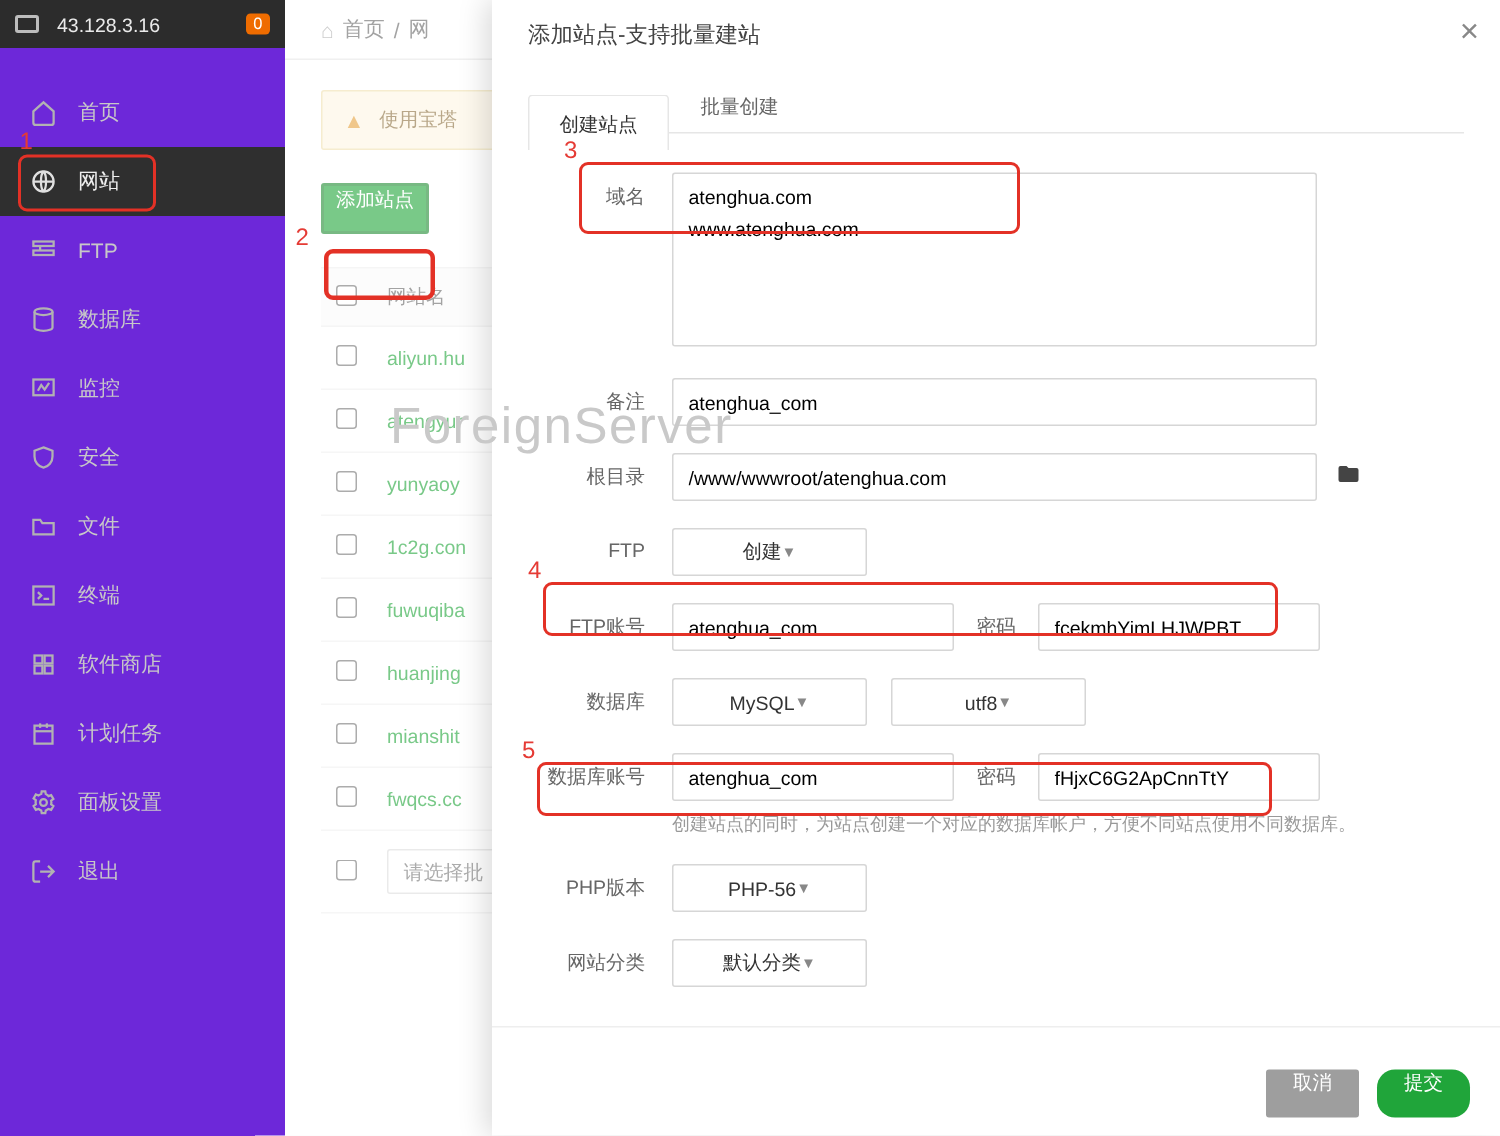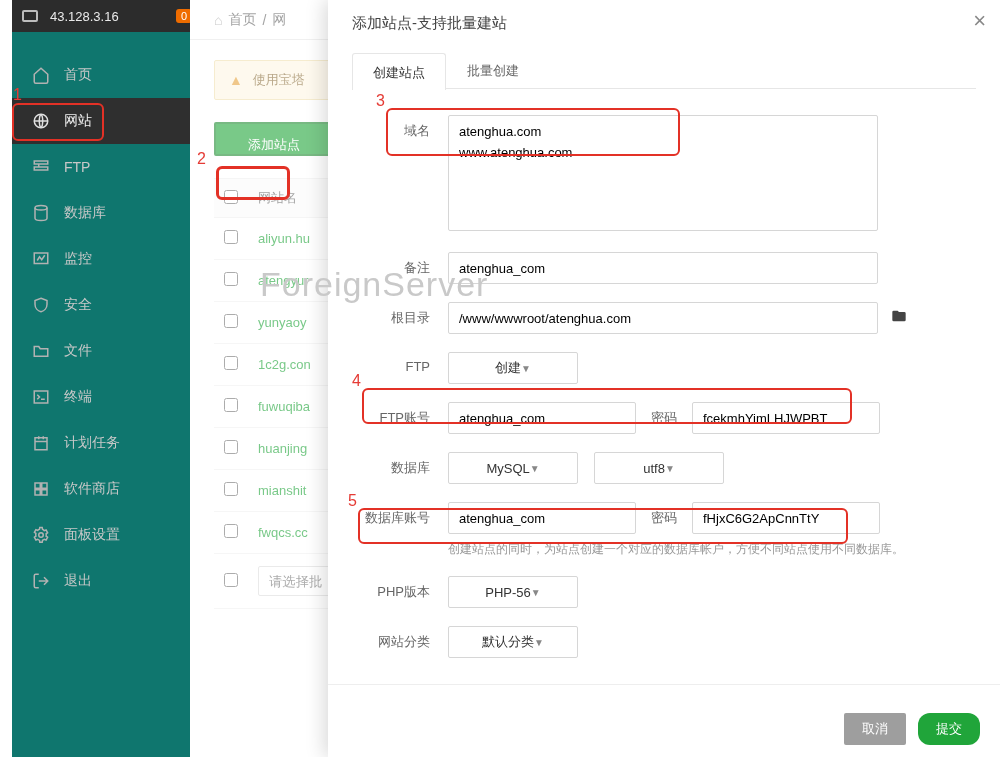--- a/index.html
+++ b/index.html
@@ -1,73 +1,73 @@
 <!DOCTYPE html>
 <html><head>
 <meta charset="utf-8">
 <style>
   * { box-sizing: border-box; margin: 0; padding: 0; }
   html, body { width: 1000px; height: 757px; font-family: "Microsoft YaHei", Arial, sans-serif; font-size: 13px; color: #333; background:#fff; overflow:hidden; }
   
-  .sidebar { position:absolute; left:12px; top:0; width:190px; height:757px; background:#0f766e; color:#c9c9c9; }
+  .sidebar { position:absolute; left:0; top:0; width:190px; height:757px; background:#6d28d9; color:#c9c9c9; }
   .sidebar-top { height:32px; background:#2c2c2c; display:flex; align-items:center; padding:0 10px; gap:8px; }
   .monitor-ico { width:16px; height:12px; border:2px solid #bdbdbd; border-radius:2px; margin-right:4px; }
   .sidebar-top .ip { color:#eaeaea; font-size:13px; }
   .sidebar-top .badge { margin-left:auto; background:#ef6c00; color:#fff; font-size:11px; border-radius:3px; padding:1px 5px; }
   .nav { padding-top:20px; }
   .nav-item { display:flex; align-items:center; gap:14px; height:46px; padding:0 20px; cursor:pointer; font-size:14px; color:#c8c8c8; }
   .nav-item.active { background:#2f2f2f; color:#eee; }
   .nav-item .ico { width:18px; height:18px; display:inline-block; color:#b2b2b2; }
   .nav-item.active .ico { color:#e0e0e0; }
   
   .main { position:absolute; left:190px; top:0; right:0; height:757px; background:#f5f5f5; }
   .breadcrumb { height:40px; display:flex; align-items:center; padding:0 24px; gap:6px; color:#666; font-size:14px; border-bottom:1px solid #e6e6e6; background:#fff; }
   .breadcrumb .home-ico { color:#aaa; font-size:14px; }
   .main-body { padding:20px 24px; background:#fff; height:calc(100% - 40px); position:relative; }
   .warn-bar { display:flex; align-items:center; gap:10px; border:1px solid #f0e0b0; background:#fdf6e3; color:#8a6d3b; padding:10px 14px; border-radius:2px; font-size:13px; }
   .warn-bar .warn-ico { color:#e6a23c; font-size:14px; }
-  .add-btn { margin-top:22px; display:inline-flex; align-items:flex-end; height:34px; padding:0 32px; background:#20a53a; color:#fff; border-radius:2px; font-size:13px; cursor:pointer; border:2px solid #1e8a31; }
+  .add-btn { margin-top:22px; display:inline-flex; align-items:flex-start; height:34px; padding:0 8px; background:#20a53a; color:#fff; border-radius:2px; font-size:13px; cursor:pointer; border:2px solid #1e8a31; }
   .tbl { margin-top:22px; width:100%; border-collapse:collapse; }
   .tbl th { text-align:left; padding:10px 10px; border-top:1px solid #eee; border-bottom:1px solid #eee; color:#666; font-weight:normal; font-size:13px; background:#fafafa; }
   .tbl td { padding:12px 10px; border-bottom:1px solid #f0f0f0; font-size:13px; }
   .tbl a.site { color:#20a53a; text-decoration:none; }
   .tbl input[type=checkbox] { width:14px; height:14px; }
   .tbl .sel-row td { color:#999; }
   .sel-placeholder { width:100%; height:30px; border:1px solid #ddd; border-radius:2px; background:#fff; color:#bbb; padding:0 10px; }
   
   .ann-num { position:absolute; color:#e53b35; font-size:16px; font-family:Arial; z-index:20; }
   .ann-box { position:absolute; border:2px solid #e33126; border-radius:6px; z-index:19; pointer-events:none; }
   
   .modal-backdrop { position:absolute; left:190px; top:0; right:0; height:757px; background:rgba(255,255,255,0.4); z-index:5; pointer-events:none;}
   .modal { position:absolute; top:0; right:0; width:672px; height:757px; background:#fff; box-shadow:-4px 0 18px rgba(0,0,0,0.15); z-index:10; display:flex; flex-direction:column; }
   .modal-header { padding:14px 24px 8px; font-size:15px; color:#444; }
   .close-btn { position:absolute; top:8px; right:14px; font-size:22px; color:#888; cursor:pointer; }
   .tabs { display:flex; border-bottom:1px solid #e6e6e6; margin:10px 24px 0; }
   .tab { padding:10px 20px 8px; font-size:13px; color:#666; cursor:pointer; border:1px solid transparent; border-bottom:none; }
-  .tab.active { color:#333; border-color:#e6e6e6; background:#fff; border-radius:3px 3px 0 0; position:relative; top:2px; }
+  .tab.active { color:#333; border-color:#e6e6e6; background:#fff; border-radius:3px 3px 0 0; position:relative; top:12px; }
   .form { padding:14px 24px 0 24px; flex:1; overflow:auto; }
   .row { display:flex; align-items:flex-start; gap:18px; margin-top:18px; position:relative; }
   .row:first-child { margin-top:12px; }
   .row .lab { width:78px; text-align:right; color:#666; font-size:13px; padding-top:7px; flex-shrink:0; }
   .row .ctrl { flex:1; }
   textarea.domain { width:430px; height:116px; border:1px solid #d6d6d6; border-radius:2px; padding:6px 10px; font-size:13px; resize:none; font-family:inherit; line-height:1.6; }
   input.text { width:430px; height:32px; border:1px solid #d6d6d6; border-radius:2px; padding:0 10px; font-size:13px; font-family:inherit; }
   .root-wrap { display:flex; align-items:center; gap:12px; }
   .root-wrap input.text { width:430px; }
   .folder-ico { color:#444; font-size:16px; cursor:pointer; }
   .sel { width:130px; height:32px; border:1px solid #d6d6d6; border-radius:2px; background:#fff; display:flex; align-items:center; justify-content:center; padding:0 10px; font-size:13px; cursor:pointer; }
   .sel .caret { color:#888; font-size:10px; }
   .inline-fields { display:flex; align-items:center; gap:0; }
   .inline-fields .mini-lab { width:56px; text-align:center; color:#666; font-size:13px; }
   .inline-fields input.text { width:188px; }
   .inline-fields input.text.first { width:188px; }
   .help { font-size:12px; color:#999; margin-top:6px; line-height:1.5; }
   .db-selects { display:flex; gap:16px; }
   .modal-footer { border-top:1px solid #eee; padding:12px 20px; display:flex; justify-content:flex-end; gap:12px; }
-  .btn { height:32px; padding:0 18px; border-radius:2px; font-size:13px; cursor:pointer; display:inline-flex; align-items:center; border:none;margin-top:16px; }
+  .btn { height:32px; padding:0 18px; border-radius:2px; font-size:13px; cursor:pointer; display:inline-flex; border:none;margin-top:16px; }
   .btn.cancel { background:#9e9e9e; color:#fff; }
   .btn.submit { background:#20a53a; color:#fff;border-radius:12px; }
   
   .wm { position:absolute; left:260px; top:265px; font-size:34px; color:#c9c9c9; font-family:Arial; z-index:11; pointer-events:none; letter-spacing:1px; }
 </style>
 </head>
 <body>
 
 <div class="sidebar">
   <div class="sidebar-top">
@@ -126,35 +126,35 @@
     <div class="nav-item">
       <span class="ico"><svg viewBox="0 0 24 24" width="18" height="18" fill="none" stroke="currentColor" stroke-width="2">
             <rect x="3" y="4" width="18" height="16"></rect>
             <polyline points="7 9 10 12 7 15"></polyline>
             <line x1="12" y1="15" x2="17" y2="15"></line>
           </svg></span>
       <span>终端</span>
     </div>
     <div class="nav-item">
       <span class="ico"><svg viewBox="0 0 24 24" width="18" height="18" fill="none" stroke="currentColor" stroke-width="2">
+            <rect x="4" y="4" width="7" height="7"></rect>
+            <rect x="13" y="4" width="7" height="7"></rect>
+            <rect x="4" y="13" width="7" height="7"></rect>
+            <rect x="13" y="13" width="7" height="7"></rect>
+          </svg></span>
+      <span>软件商店</span>
+    </div>
+    <div class="nav-item">
+      <span class="ico"><svg viewBox="0 0 24 24" width="18" height="18" fill="none" stroke="currentColor" stroke-width="2">
             <rect x="4" y="5" width="16" height="16"></rect>
             <line x1="4" y1="10" x2="20" y2="10"></line>
             <line x1="9" y1="3" x2="9" y2="7"></line>
             <line x1="15" y1="3" x2="15" y2="7"></line>
           </svg></span>
       <span>计划任务</span>
-    </div>
-    <div class="nav-item">
-      <span class="ico"><svg viewBox="0 0 24 24" width="18" height="18" fill="none" stroke="currentColor" stroke-width="2">
-            <rect x="4" y="4" width="7" height="7"></rect>
-            <rect x="13" y="4" width="7" height="7"></rect>
-            <rect x="4" y="13" width="7" height="7"></rect>
-            <rect x="13" y="13" width="7" height="7"></rect>
-          </svg></span>
-      <span>软件商店</span>
     </div>
     <div class="nav-item">
       <span class="ico"><svg viewBox="0 0 24 24" width="18" height="18" fill="none" stroke="currentColor" stroke-width="2">
             <circle cx="12" cy="12" r="3"></circle>
             <path d="M19 12a7 7 0 0 0-.2-1.6l2-1.5-2-3.5-2.4.9A7 7 0 0 0 14 4.4L13.6 2h-3.2L10 4.4a7 7 0 0 0-2.4 1.4l-2.4-.9-2 3.5 2 1.5A7 7 0 0 0 5 12c0 .5.1 1.1.2 1.6l-2 1.5 2 3.5 2.4-.9c.7.6 1.5 1 2.4 1.4l.4 2.4h3.2l.4-2.4c.9-.3 1.7-.8 2.4-1.4l2.4.9 2-3.5-2-1.5c.1-.5.2-1.1.2-1.6z"></path>
           </svg></span>
       <span>面板设置</span>
     </div>
     <div class="nav-item">
       <span class="ico"><svg viewBox="0 0 24 24" width="18" height="18" fill="none" stroke="currentColor" stroke-width="2">

